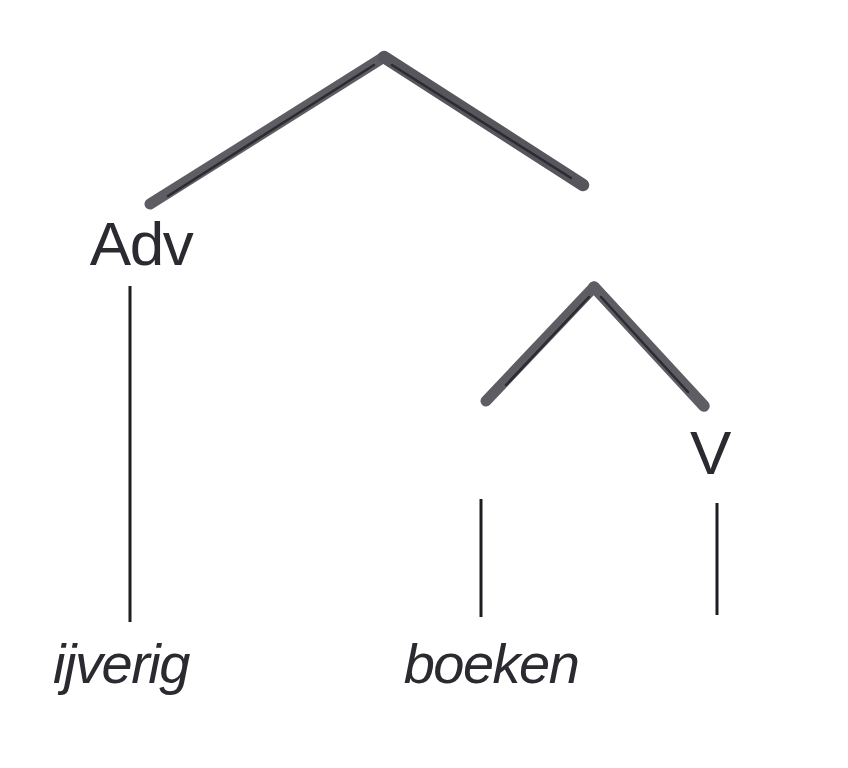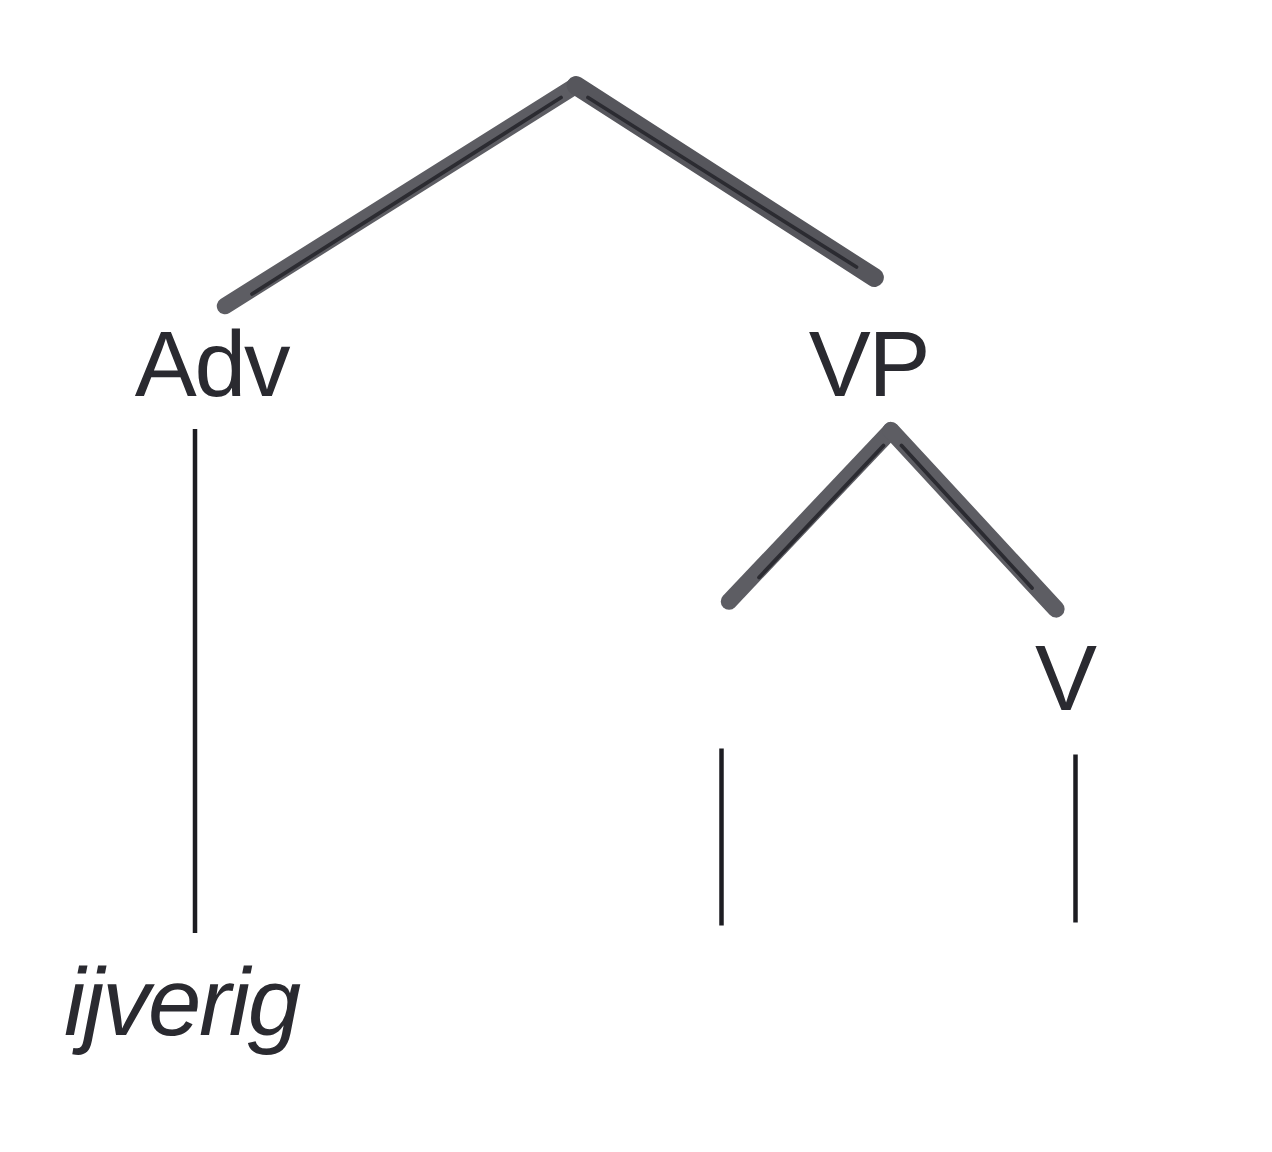--- a/index.html
+++ b/index.html
@@ -31,21 +31,21 @@
     transform: translateX(-50%);
     color: #2a2a30;
     font-size: 62px;
     line-height: 1;
     letter-spacing: -1.5px;
     white-space: nowrap;
     user-select: none;
   }
   .leaf {
     font-style: italic;
-    font-size: 64px;
+    font-size: 56px;
   }
 </style>
 </head>
 <body>
 
 <div class="canvas">
 
   <svg class="tree-lines" width="848" height="768" viewBox="0 0 848 768">
 
     <path d="M 150 204 L 384 57" fill="none" stroke-width="11" stroke-linecap="round" stroke="#5d5d63"></path>
@@ -60,18 +60,18 @@
     <path d="M 594 287 L 704 406" fill="none" stroke-width="11.5" stroke-linecap="round" stroke="#5d5d63"></path>
     <path d="M 506 385 L 589 297" fill="none" stroke-width="2.5" stroke-linecap="round" stroke="#2b2b31"></path>
     <path d="M 601 297 L 688 392" fill="none" stroke-width="2.5" stroke-linecap="round" stroke="#2b2b31"></path>
 
     <path d="M 130 286 L 130 622" fill="none" stroke-width="3" stroke="#1d1d22"></path>
     <path d="M 481 499 L 481 617" fill="none" stroke-width="3" stroke="#1d1d22"></path>
     <path d="M 717 503 L 717 615" fill="none" stroke-width="3" stroke="#1d1d22"></path>
   </svg>
 
   <div class="label" style="left:141px; top:213px;">Adv</div>
-  <div class="label" style="left:579px; top:213px;">VP</div>
   <div class="label" style="left:710px; top:422px;">V</div>
 
   <div class="label leaf" style="left:121px; top:636px;">ijverig</div>
+  <div class="label leaf" style="left:491px; top:636px;">boeken</div>
 
 </div>
 
 </body></html>

